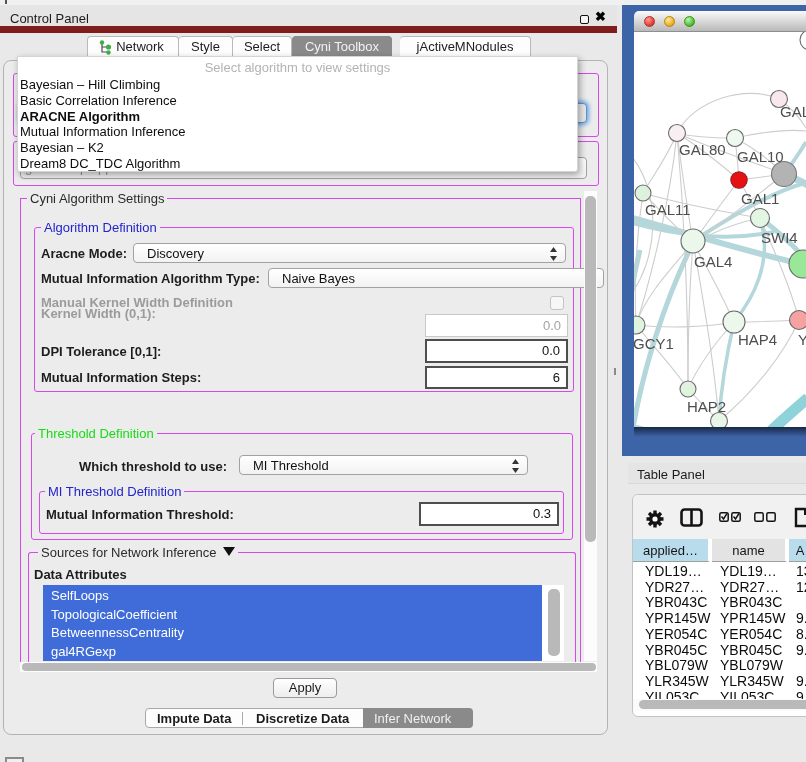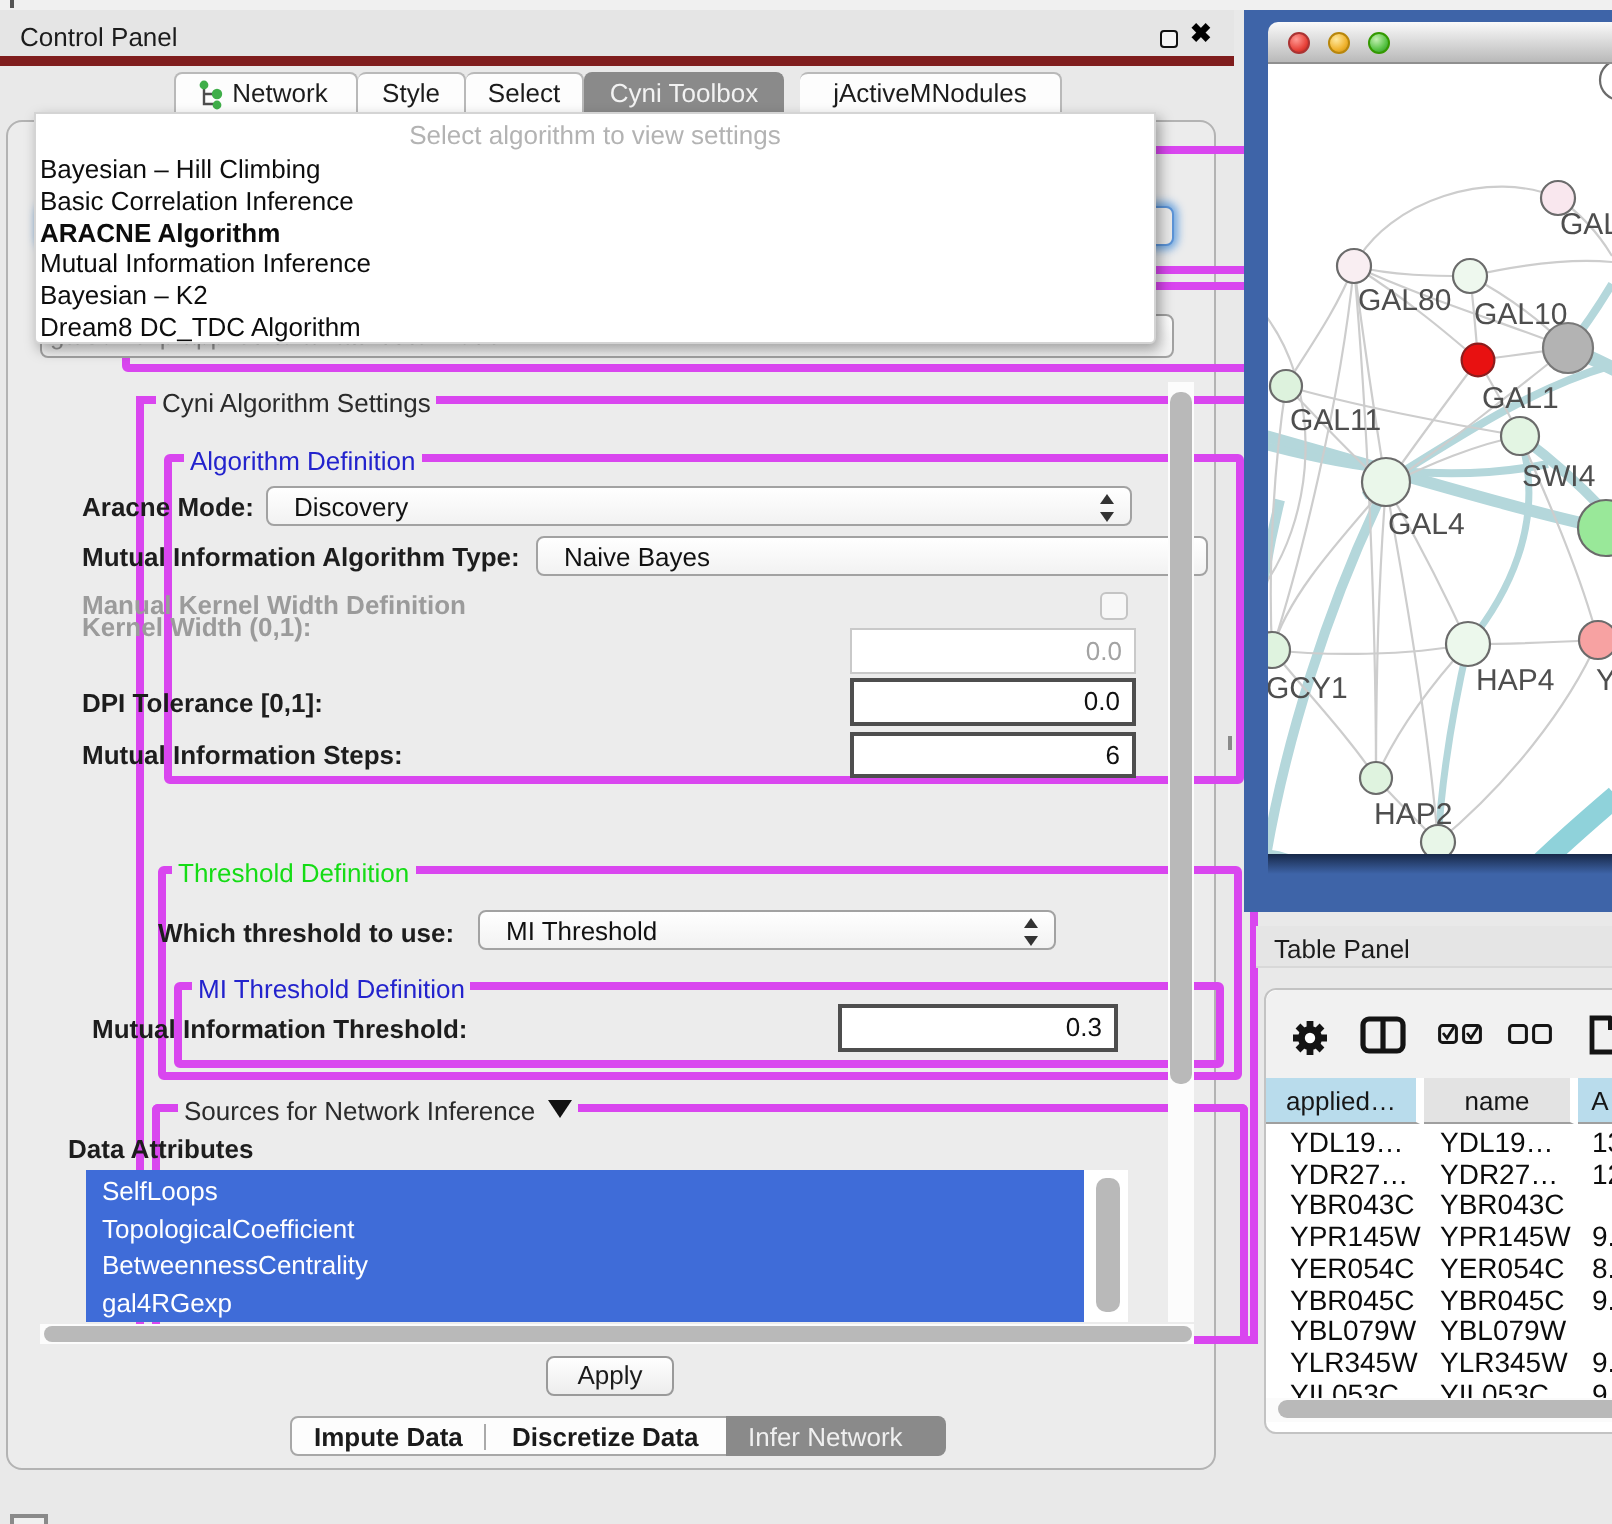--- a/index.html
+++ b/index.html
@@ -2,32 +2,32 @@
 <html><head>
 <meta charset="utf-8">
 <style>
 * { margin:0; padding:0; box-sizing:border-box; }
 html,body { width:806px; height:762px; overflow:hidden; background:#e9e9e9;
   font-family:"Liberation Sans", sans-serif; }
 .abs { position:absolute; }
 #stage { position:relative; width:806px; height:762px; }
 
 #titlebar { left:0; top:5px; width:617px; height:28px; background:#e5e5e5;
-  border-bottom:5px solid #7f1d1d; }
+  border-bottom:7px solid #7f1d1d; }
 #titlebar .t { position:absolute; left:10px; top:6px; font-size:13px; color:#1c1c1c; }
 #flicon { position:absolute; left:580px; top:15px; width:9px; height:9px;
   border:1.5px solid #111; border-radius:2px; background:#f5f5f5; }
 #xicon { position:absolute; left:595px; top:9px; font-size:13px; color:#000; font-weight:bold; }
 .tab { position:absolute; top:36px; height:21px; background:#fdfdfd;
   border:1px solid #b9b9b9; border-bottom:none; border-radius:4px 4px 0 0;
   font-size:13px; color:#1c1c1c; text-align:center; line-height:20px; }
 .tabsel { background:#8a8a8a; color:#f2f2f2; border-color:#8a8a8a; }
 #outerpanel { left:3px; top:60px; width:605px; height:675px; background:#ececec;
   border:1px solid #b3b3b3; border-radius:8px; }
-.group { position:absolute; border:4px solid #d946ef; border-radius:3px;margin-left:48px; }
+.group { position:absolute; border:1px solid #d946ef; border-radius:3px; }
 .glabel { position:absolute; top:-8px; background:#ececec; padding:0 3px; font-size:13px; }
 .blab { color:#2323cd; }
 .grlab { color:#15dc15; }
 .bold13 { font-size:13px; font-weight:bold; color:#1d1d1d; }
 .dis { color:#9b9b9b !important; }
 .combo { position:absolute; background:linear-gradient(#ffffff,#f2f2f2);
   border:1px solid #a2a2a2; border-radius:4px; font-size:13px; color:#111; }
 .combo .cv { position:absolute; left:13px; top:2px; }
 .spin { position:absolute; right:8px; top:3px; width:7px; }
 .field { position:absolute; background:#fff; font-size:13px; color:#111;

